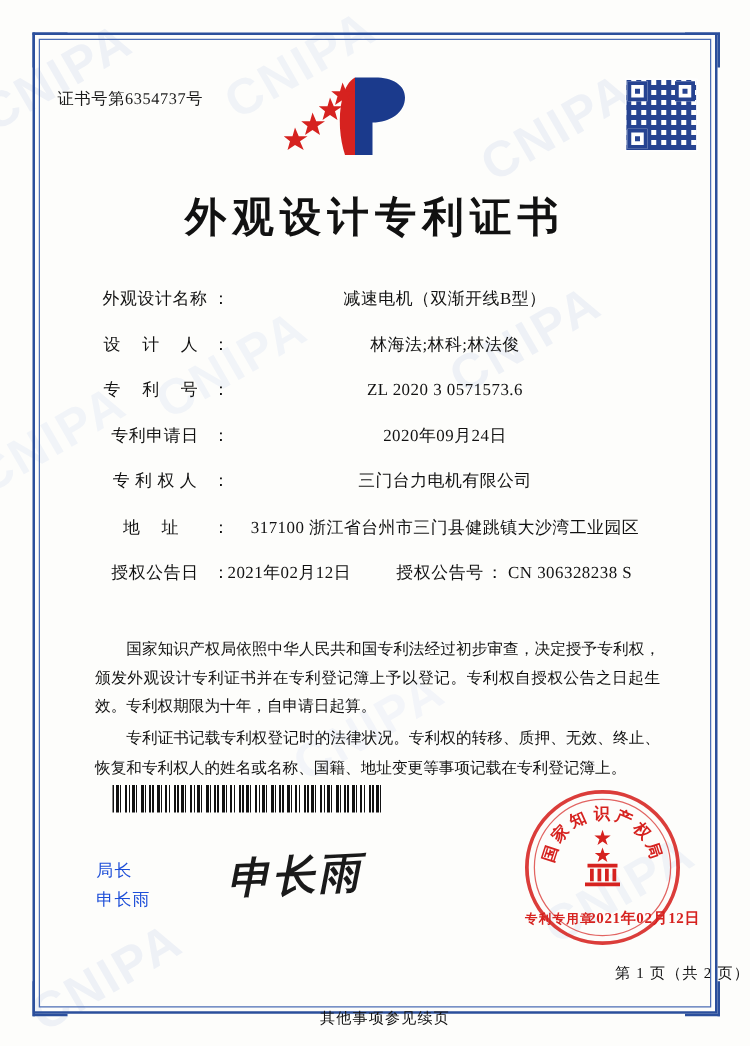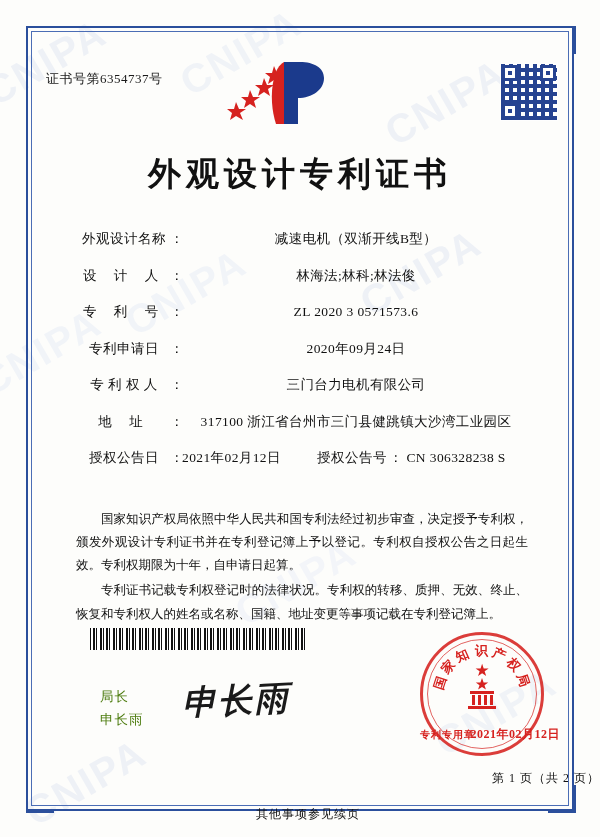--- a/index.html
+++ b/index.html
@@ -209,25 +209,25 @@
       #111 0px, #111 1px, #fff 1px, #fff 3px,
       #111 3px, #111 5px, #fff 5px, #fff 6px,
       #111 6px, #111 7px, #fff 7px, #fff 10px,
       #111 10px, #111 12px, #fff 12px, #fff 13px
     );
   }
 
   
   .sig-labels {
     position: absolute;
-    left: 100px;
+    left: 77px;
     top: 686px;
     font-size: 13.5px;
     line-height: 1.7;
-    color: #4d7c0f;
+    color: #1d4ed8;
     letter-spacing: 1px;
   }
   .sig-script {
     position: absolute;
     left: 182px;
     top: 678px;
     font-size: 34px;
     font-family: "DejaVu Serif", serif;
     font-style: italic;
     font-weight: bold;

